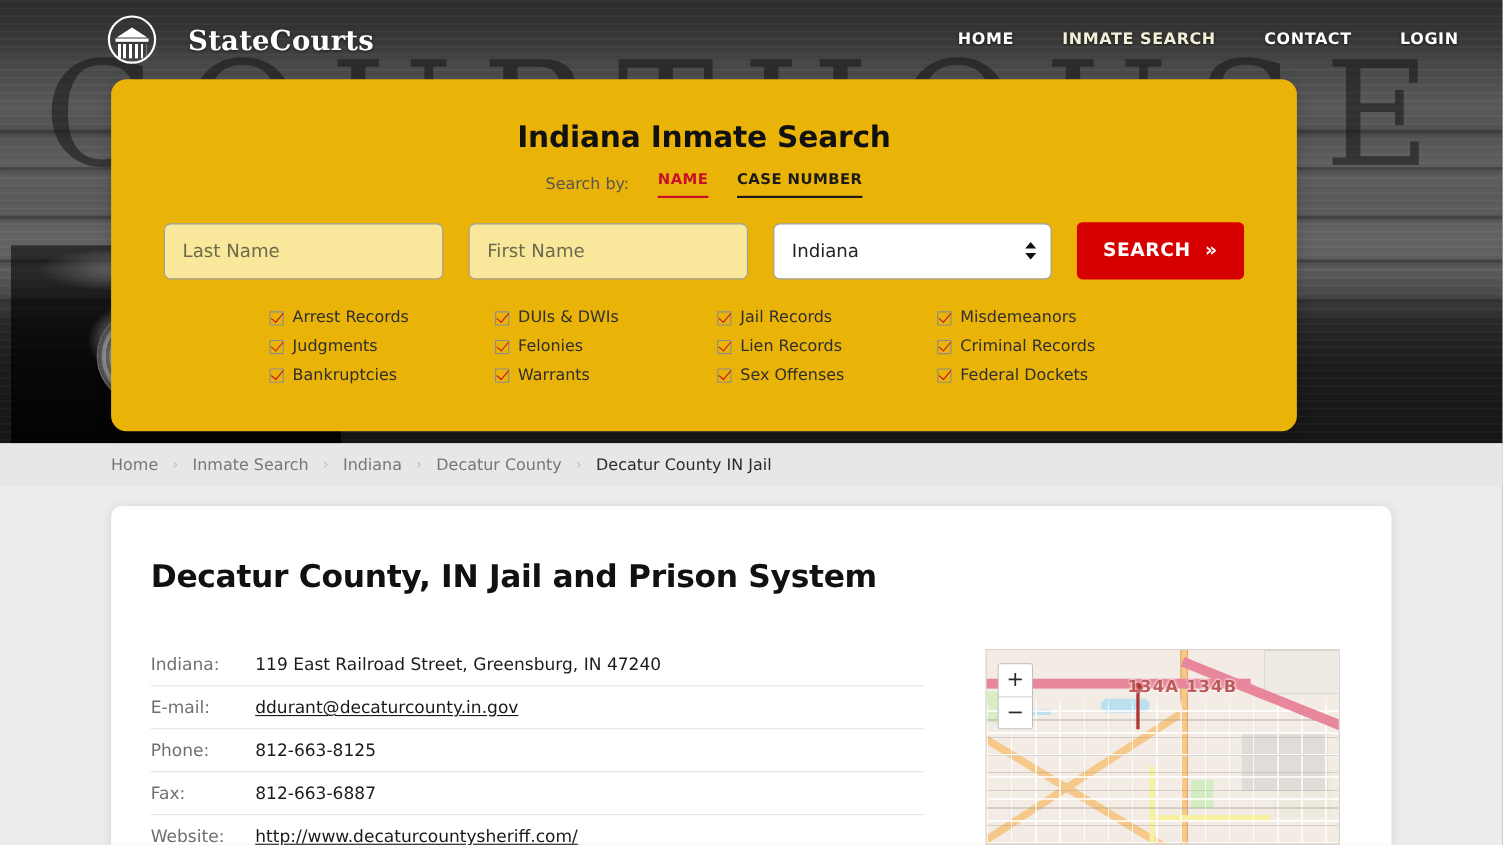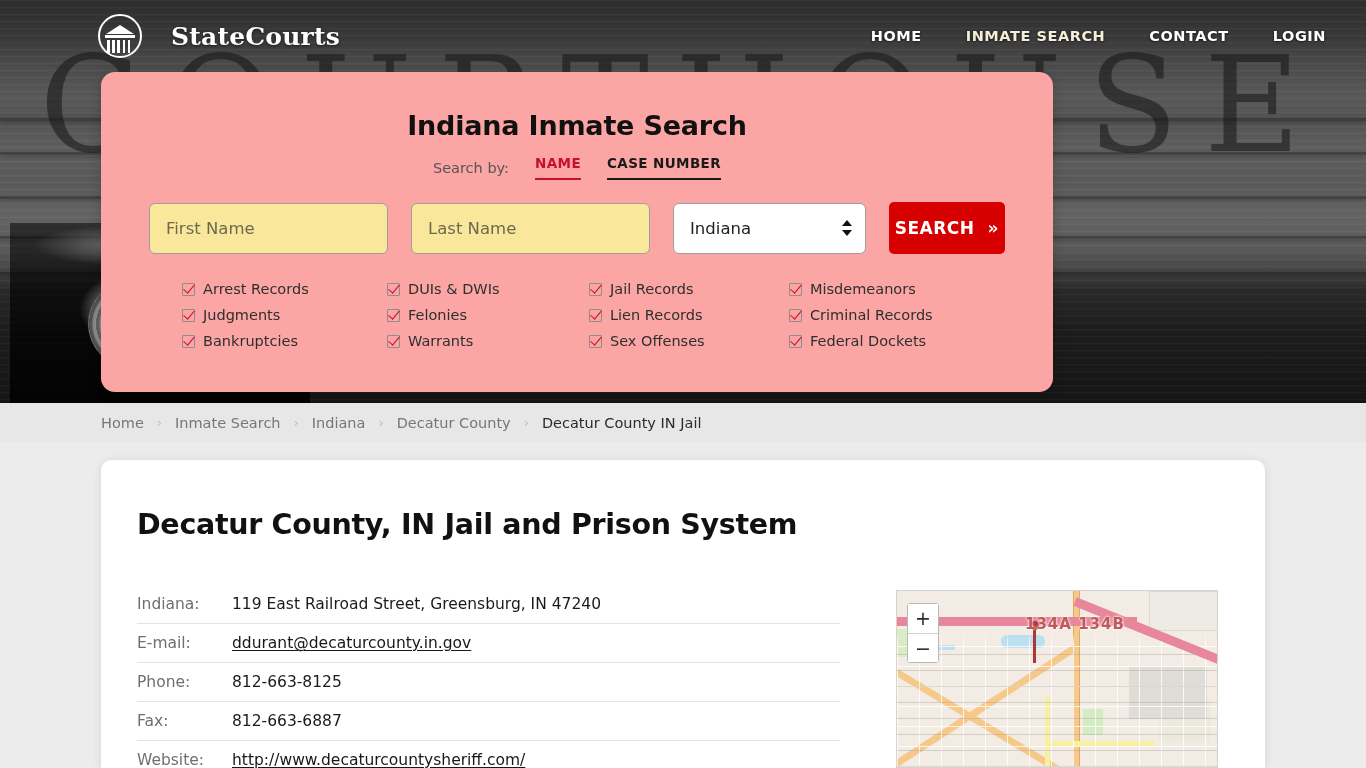--- a/index.html
+++ b/index.html
@@ -130,22 +130,22 @@
     letter-spacing: .55px;
     text-shadow: 0 1px 3px rgba(0,0,0,.65);
     white-space: nowrap;
   }
   .mainnav a.active { color: #f4f0d8; }
 
   
   .search-card {
     position: absolute;
     left: 101px; top: 72px;
-    width: 952px; height: 320px;
-    background: #fca5a5;
+    width: 1078px; height: 320px;
+    background: #eab308;
     border-radius: 14px;
     box-shadow: 0 2px 14px rgba(0,0,0,.18);
     z-index: 5;
     padding: 24px 48px 0;
   }
   .search-title {
     text-align: center;
     font-size: 27px; font-weight: 700;
     color: #111;
     letter-spacing: -.2px;
@@ -444,22 +444,22 @@
   <div class="search-card">
     <div class="search-title">Indiana Inmate Search</div>
 
     <div class="searchby-row">
       <div class="searchby-label">Search by:</div>
       <button class="tab tab-name">NAME</button>
       <button class="tab tab-case">CASE NUMBER</button>
     </div>
 
     <div class="form-row">
+      <input class="inp inp-last" type="text" placeholder="Last Name" style="">
       <input class="inp inp-first" type="text" placeholder="First Name" style="">
-      <input class="inp inp-last" type="text" placeholder="Last Name" style="">
       <div class="sel-wrap">
         <select class="sel">
           <option>Indiana</option>
         </select>
         <div class="sel-arrows">
           <div class="up"></div>
             <div class="dn"></div>
         </div>
       </div>
       <button class="btn-search">

